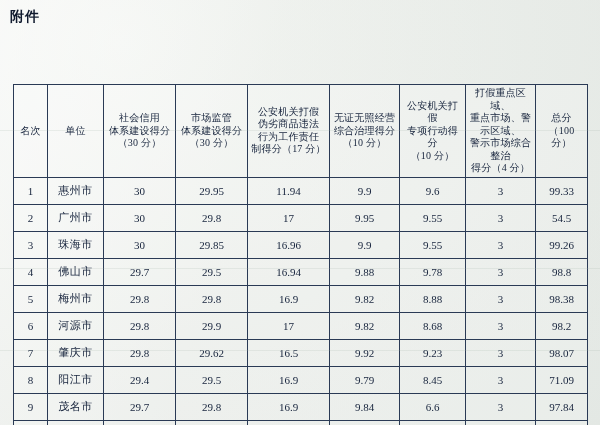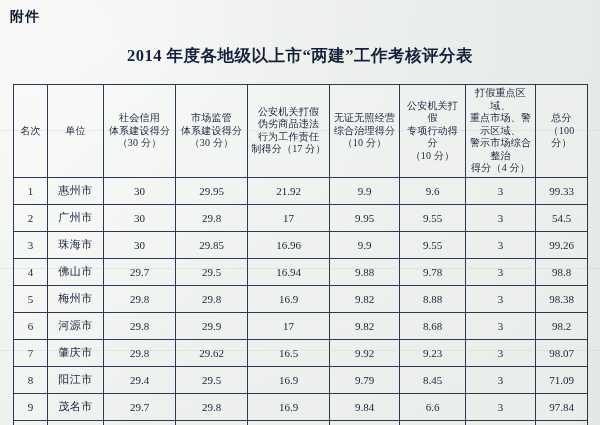--- a/index.html
+++ b/index.html
@@ -102,21 +102,20 @@
     pointer-events: none;
   }
 </style>
 </head>
 <body>
 
 <div class="page">
 
   <div class="attach-label">附件</div>
 
-  <div class="doc-title">2014 年度各地级以上市“两建”工作考核评分表</div>
 
   <div class="table-wrap">
     <table class="score">
       <colgroup>
         <col class="c0">
           <col class="c1">
           <col class="c2">
           <col class="c3">
           <col class="c4">
           <col class="c5">
@@ -169,21 +168,21 @@
             <span class="hd">（100 分）</span>
           </th>
         </tr>
       </thead>
       <tbody>
         <tr>
           <td class="rank">1</td>
           <td class="city">惠州市</td>
           <td>30</td>
           <td>29.95</td>
-          <td>21.92</td>
+          <td>11.94</td>
           <td>9.9</td>
           <td>9.6</td>
           <td>3</td>
           <td>99.33</td>
         </tr>
         <tr>
           <td class="rank">2</td>
           <td class="city">广州市</td>
           <td>30</td>
           <td>29.8</td>

